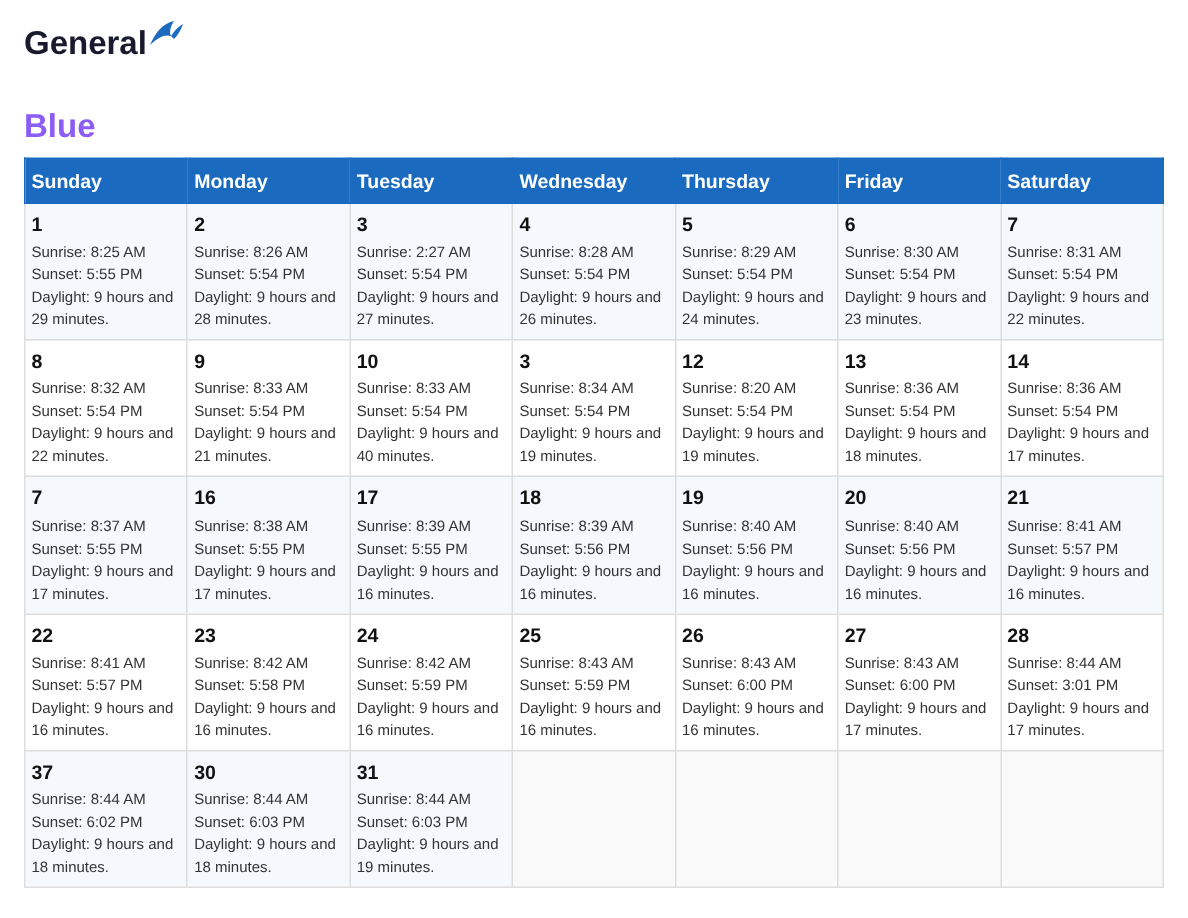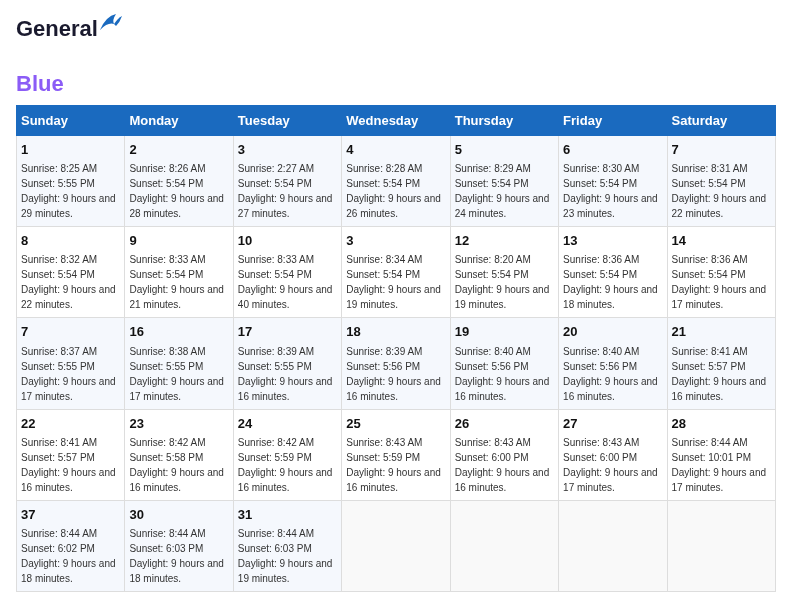--- a/index.html
+++ b/index.html
@@ -142,21 +142,21 @@
         <td><span class="day-num">20</span><span class="cell-text">Sunrise: 8:40 AM</span><br><span class="cell-text">Sunset: 5:56 PM</span><br><span class="cell-text">Daylight: 9 hours and 16 minutes.</span></td>
         <td><span class="day-num">21</span><span class="cell-text">Sunrise: 8:41 AM</span><br><span class="cell-text">Sunset: 5:57 PM</span><br><span class="cell-text">Daylight: 9 hours and 16 minutes.</span></td>
       </tr>
       <tr>
         <td><span class="day-num">22</span><span class="cell-text">Sunrise: 8:41 AM</span><br><span class="cell-text">Sunset: 5:57 PM</span><br><span class="cell-text">Daylight: 9 hours and 16 minutes.</span></td>
         <td><span class="day-num">23</span><span class="cell-text">Sunrise: 8:42 AM</span><br><span class="cell-text">Sunset: 5:58 PM</span><br><span class="cell-text">Daylight: 9 hours and 16 minutes.</span></td>
         <td><span class="day-num">24</span><span class="cell-text">Sunrise: 8:42 AM</span><br><span class="cell-text">Sunset: 5:59 PM</span><br><span class="cell-text">Daylight: 9 hours and 16 minutes.</span></td>
         <td><span class="day-num">25</span><span class="cell-text">Sunrise: 8:43 AM</span><br><span class="cell-text">Sunset: 5:59 PM</span><br><span class="cell-text">Daylight: 9 hours and 16 minutes.</span></td>
         <td><span class="day-num">26</span><span class="cell-text">Sunrise: 8:43 AM</span><br><span class="cell-text">Sunset: 6:00 PM</span><br><span class="cell-text">Daylight: 9 hours and 16 minutes.</span></td>
         <td><span class="day-num">27</span><span class="cell-text">Sunrise: 8:43 AM</span><br><span class="cell-text">Sunset: 6:00 PM</span><br><span class="cell-text">Daylight: 9 hours and 17 minutes.</span></td>
-        <td><span class="day-num">28</span><span class="cell-text">Sunrise: 8:44 AM</span><br><span class="cell-text">Sunset: 10:01 PM</span><br><span class="cell-text">Daylight: 9 hours and 17 minutes.</span></td>
+        <td><span class="day-num">28</span><span class="cell-text">Sunrise: 8:44 AM</span><br><span class="cell-text">Sunset: 3:01 PM</span><br><span class="cell-text">Daylight: 9 hours and 17 minutes.</span></td>
       </tr>
       <tr>
         <td><span class="day-num">37</span><span class="cell-text">Sunrise: 8:44 AM</span><br><span class="cell-text">Sunset: 6:02 PM</span><br><span class="cell-text">Daylight: 9 hours and 18 minutes.</span></td>
         <td><span class="day-num">30</span><span class="cell-text">Sunrise: 8:44 AM</span><br><span class="cell-text">Sunset: 6:03 PM</span><br><span class="cell-text">Daylight: 9 hours and 18 minutes.</span></td>
         <td><span class="day-num">31</span><span class="cell-text">Sunrise: 8:44 AM</span><br><span class="cell-text">Sunset: 6:03 PM</span><br><span class="cell-text">Daylight: 9 hours and 19 minutes.</span></td>
         <td class="empty-cell"></td>
         <td class="empty-cell"></td>
         <td class="empty-cell"></td>
         <td class="empty-cell"></td>
       </tr>

